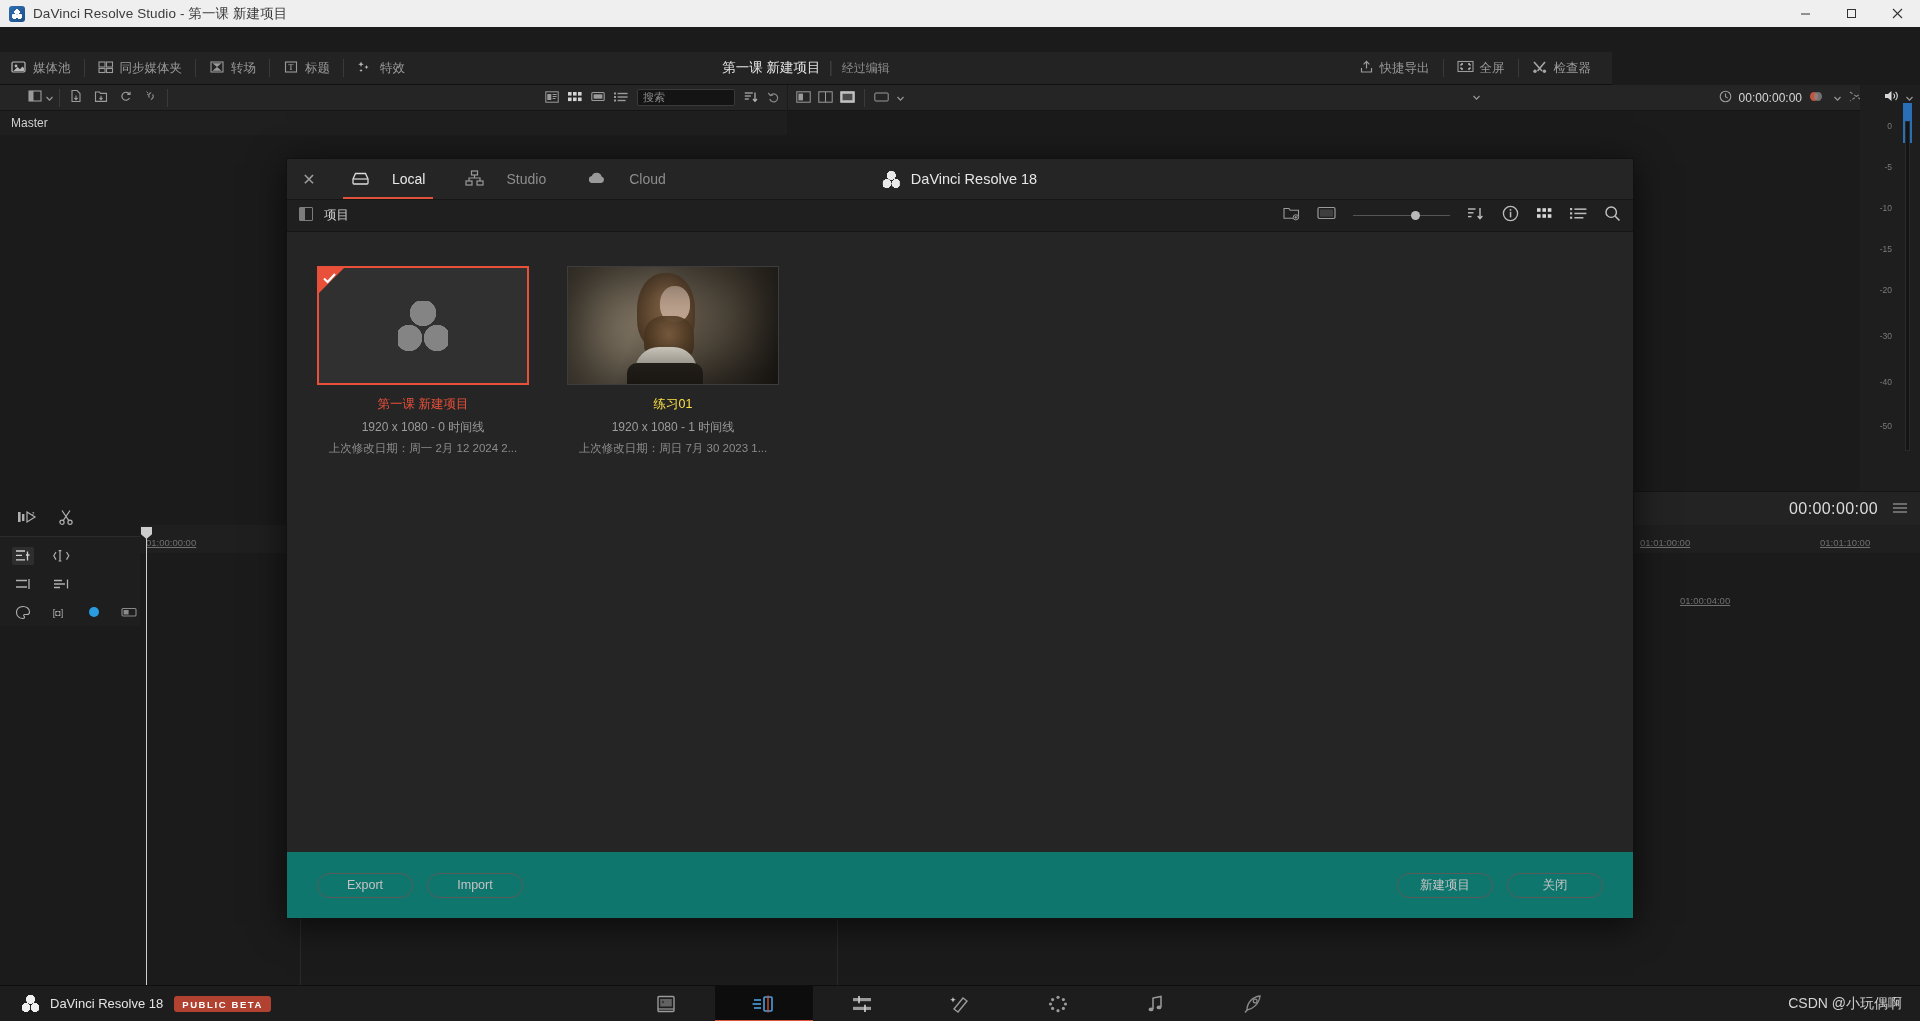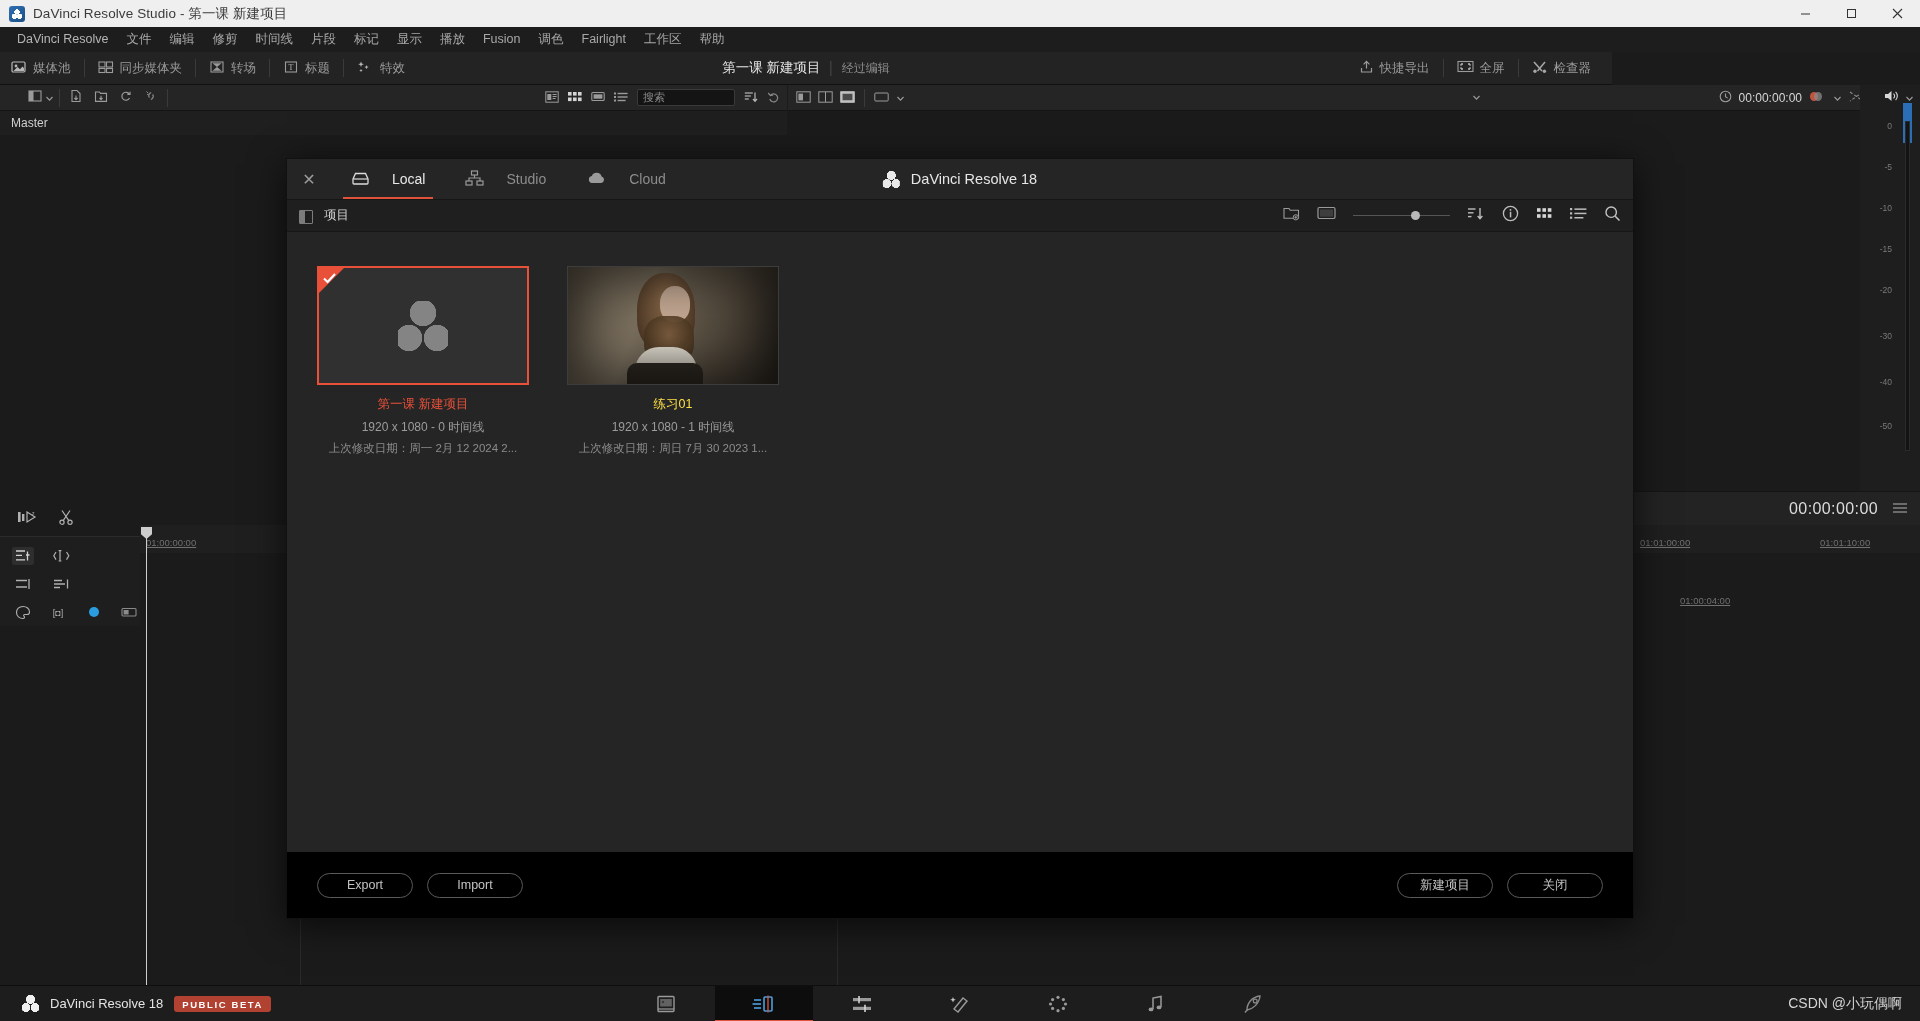--- a/index.html
+++ b/index.html
@@ -120,21 +120,21 @@
   .m-title { position:absolute; left:50%; transform:translateX(-50%); display:flex; align-items:center; gap:11px;
              font-size:14.5px; color:#e6e6e6; }
   .m-logo { width:17px; height:17px; position:relative; }
   .m-logo::after{ content:""; position:absolute; inset:0;
      background:radial-gradient(circle at 50% 26%, #e9e9e9 0 4.4px, transparent 4.6px),
                 radial-gradient(circle at 23% 74%, #e9e9e9 0 4.4px, transparent 4.6px),
                 radial-gradient(circle at 77% 74%, #e9e9e9 0 4.4px, transparent 4.6px); }
 
   .modal-sub { height:33px; background:#1f1f1f; border-top:1px solid #161616; border-bottom:1px solid #161616;
                display:flex; align-items:center; padding:0 12px; flex:0 0 33px; position:relative; }
-  .ms-left { display:flex; align-items:flex-end; gap:11px; }
+  .ms-left { display:flex; align-items:flex-start; gap:11px; }
   .ms-panelicon { width:14px; height:14px; border:1px solid #7c7c7c; border-radius:1px; position:relative; }
   .ms-panelicon::after{ content:""; position:absolute; left:0; top:0; bottom:0; width:5px; background:#7c7c7c; }
   .ms-label { font-size:12.5px; color:#cfcfcf; }
   .ms-right { margin-left:auto; display:flex; align-items:center; gap:17px; }
   .slider { width:97px; height:14px; position:relative; display:flex; align-items:center; }
   .slider-track { width:100%; height:1.5px; background:#555; }
   .slider-knob { position:absolute; left:60%; width:9px; height:9px; border-radius:50%; background:#b9b9b9; }
 
   .modal-body { flex:1; background:#252525; position:relative; overflow:hidden; padding:34px 0 0 30px; }
   .proj-grid { display:flex; flex-wrap:wrap; gap:0 38px; }
@@ -163,21 +163,21 @@
             background:#c3a893; }
   .p-hair { position:absolute; left:33%; top:5%; width:58px; height:78px; border-radius:46% 46% 40% 40%;
             background:radial-gradient(ellipse at 50% 35%, #8a6a4b 0%, #5c442e 60%, #3b2b1c 100%); }
   .p-hair2 { position:absolute; left:36%; top:42%; width:50px; height:48px; border-radius:40%;
              background:radial-gradient(ellipse at 50% 40%, #7b5c3f 0%, #48351f 70%, #2e2114 100%); opacity:.92;}
   .p-scarf { position:absolute; left:32%; top:68%; width:62px; height:42px; border-radius:24px 24px 6px 6px;
              background:linear-gradient(180deg,#d9d4c9,#a9a296); }
   .p-body { position:absolute; left:28%; top:82%; width:76px; height:24px; background:#2b261f; border-radius:10px 10px 0 0;}
   .p-vig { position:absolute; inset:0; box-shadow:inset 0 0 46px 14px rgba(0,0,0,.55); }
 
-  .modal-foot { height:66px; background:#000000; display:flex; align-items:center; padding:0 30px; flex:0 0 66px;gap:24px; }
+  .modal-foot { height:66px; background:#0f766e; display:flex; align-items:center; padding:0 30px; flex:0 0 66px;gap:24px; }
   .pill { height:25px; min-width:96px; padding:0 18px; border:1px solid #5a5a5a; border-radius:13px;
           background:transparent; color:#c3c3c3; font-size:12.5px; display:flex; align-items:center; justify-content:center; }
   .foot-left { display:flex; gap:14px; }
   .foot-right { margin-left:auto; display:flex; gap:14px; }
 
   
   .statusbar { position:absolute; bottom:0; left:0; width:1920px; height:36px; background:#1d1d1d;
                border-top:1px solid #0e0e0e; display:flex; align-items:center; }
   .sb-left { display:flex; align-items:center; gap:11px; padding-left:22px; }
   .sb-logo { width:17px; height:17px; position:relative; }
@@ -217,36 +217,20 @@
       </div>
       <div class="tb-btn tb-close">
         <svg width="11" height="11" viewBox="0 0 11 11">
             <line x1="1" y1="1" x2="10" y2="10" stroke="#333" stroke-width="1.1"></line>
             <line x1="10" y1="1" x2="1" y2="10" stroke="#333" stroke-width="1.1"></line>
           </svg>
       </div>
     </div>
   </div>
 
-  <div class="menubar">
-    <div class="menu-item brand">DaVinci Resolve</div>
-    <div class="menu-item">文件</div>
-    <div class="menu-item">编辑</div>
-    <div class="menu-item">修剪</div>
-    <div class="menu-item">时间线</div>
-    <div class="menu-item">片段</div>
-    <div class="menu-item">标记</div>
-    <div class="menu-item">显示</div>
-    <div class="menu-item">播放</div>
-    <div class="menu-item">Fusion</div>
-    <div class="menu-item">调色</div>
-    <div class="menu-item">Fairlight</div>
-    <div class="menu-item">工作区</div>
-    <div class="menu-item">帮助</div>
-  </div>
 
   <div class="apptoolbar">
     <div class="tool-btn">
       <span>
         <svg width="16" height="14" viewBox="0 0 16 14">
             <rect x="1" y="2" width="13" height="10" rx="1.2" fill="none" stroke="#b9b9b9" stroke-width="1.2"></rect>
             <circle cx="5" cy="6" r="1.4" fill="#b9b9b9"></circle>
             <path d="M2.5 11 L6.5 7 L9 9.2 L11.5 6.6 L13 8.2 V11 Z" fill="#b9b9b9"></path>
           </svg>
       </span>

